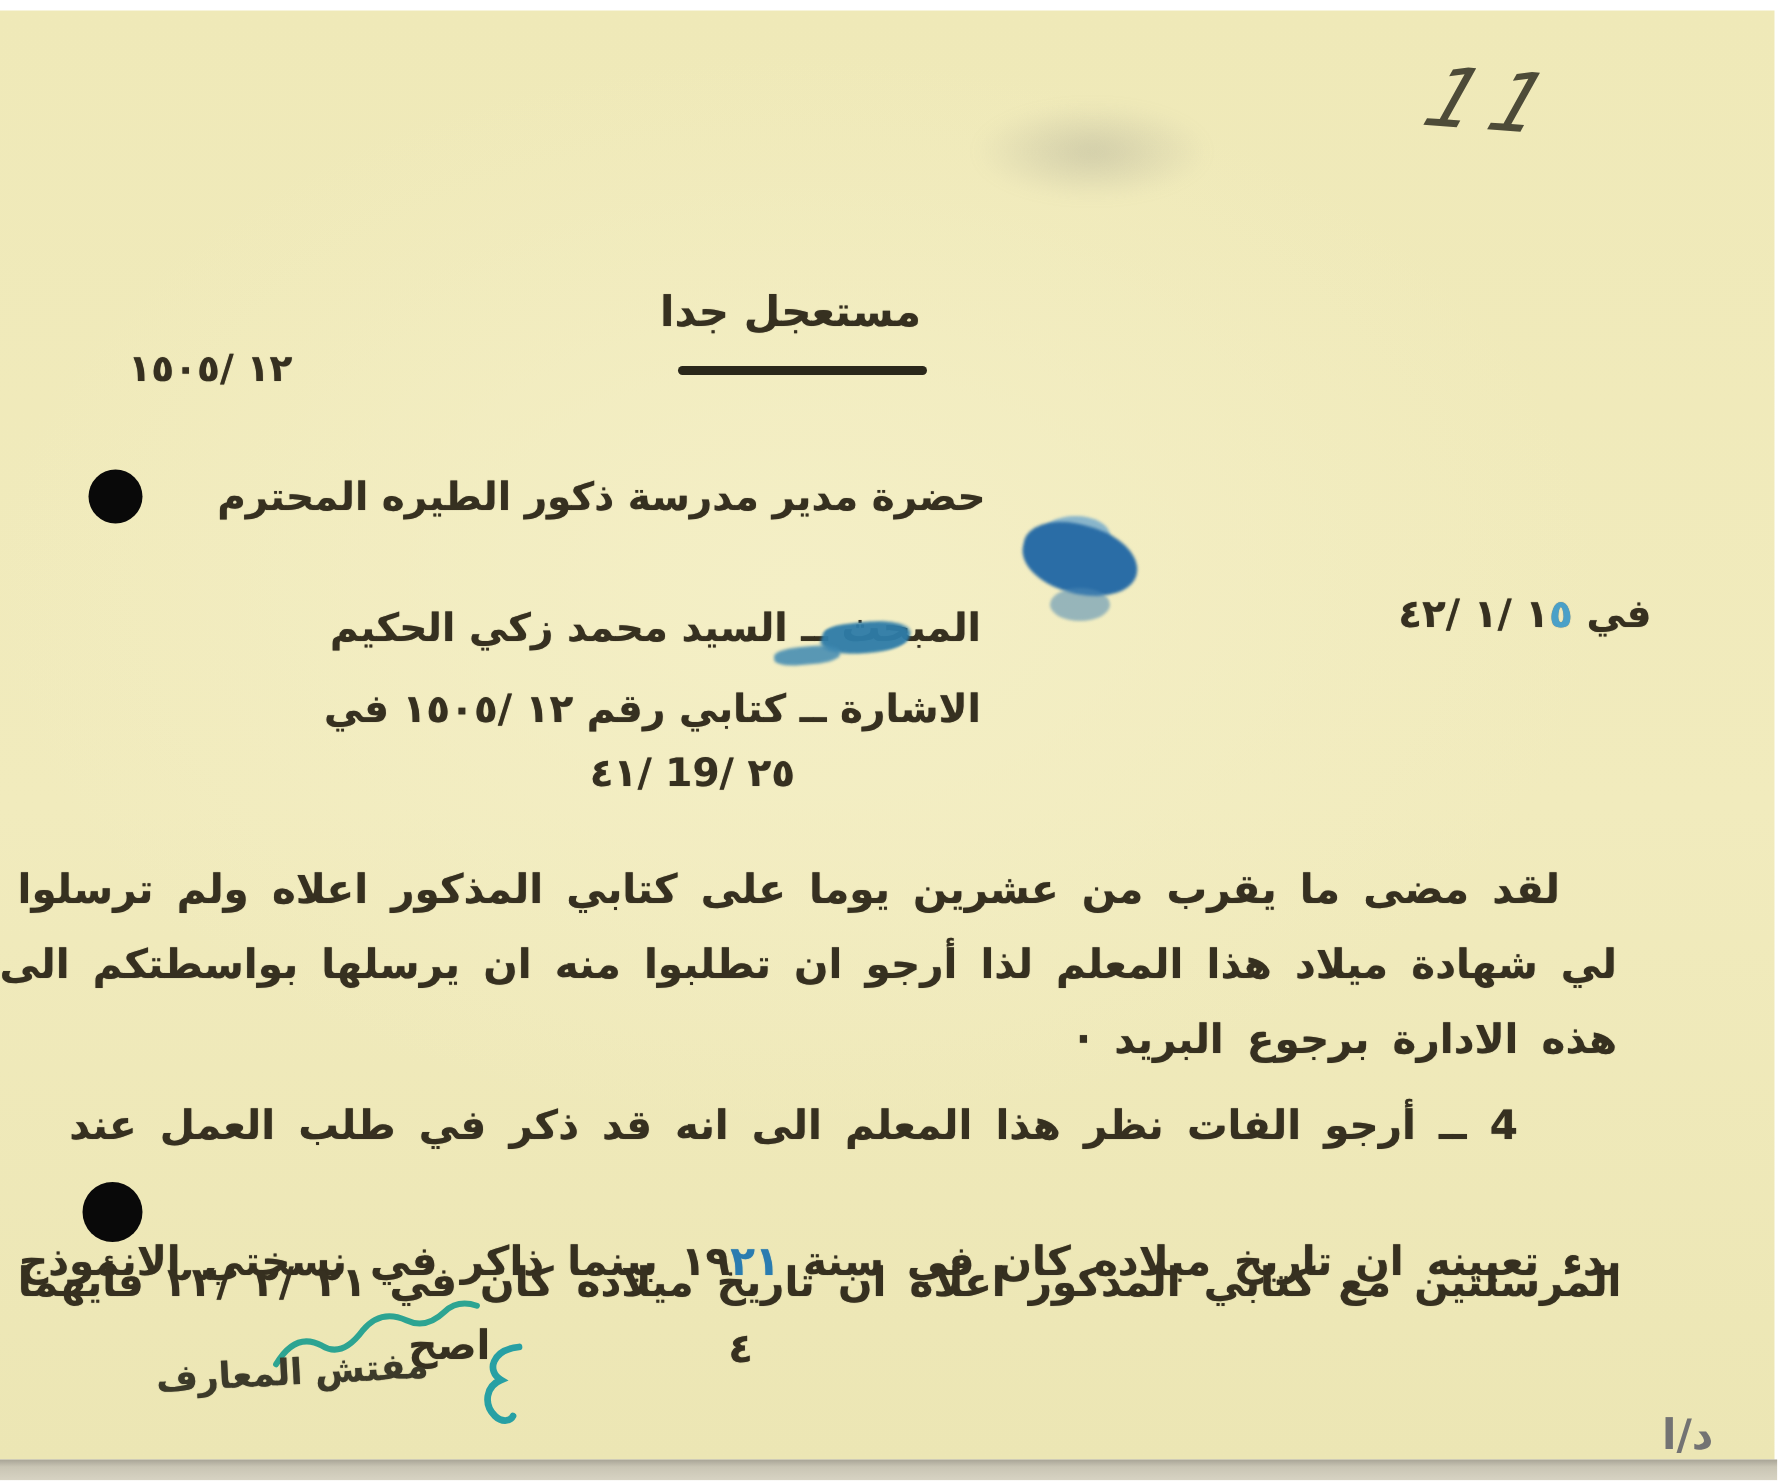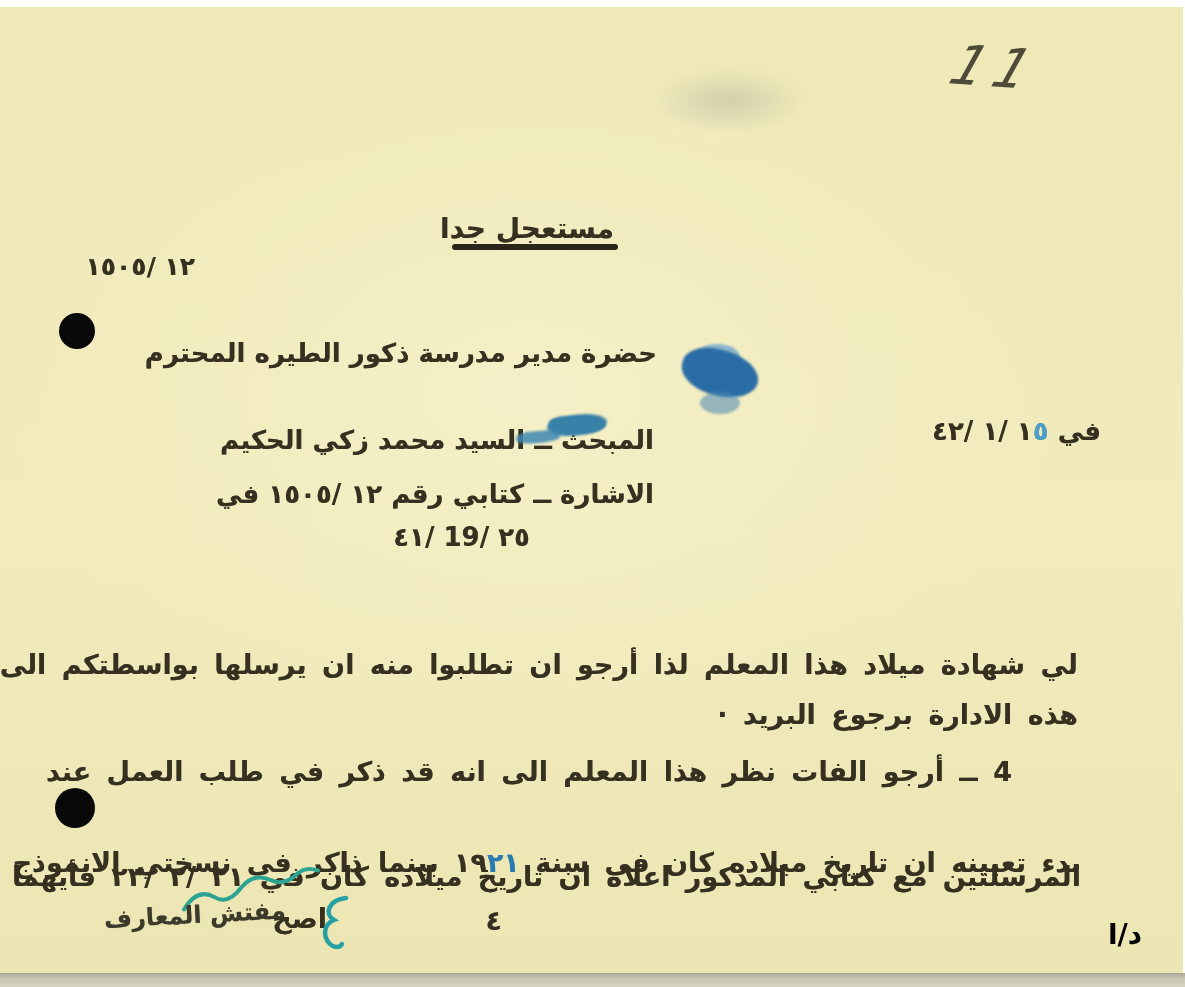--- a/index.html
+++ b/index.html
@@ -17,21 +17,20 @@
   }
   .bottom-strip{
     position:absolute;left:0;bottom:0;width:1185px;height:14px;
     background:linear-gradient(180deg,#a8a496 0%, #c9c5b4 35%, #d7d3c3 100%);
   }
   
   .line{
     position:absolute;direction:rtl;white-space:nowrap;
     color:#363020;font-weight:700;
     text-shadow:0 0 0.6px rgba(54,48,32,.55);
-    margin-top:21px;
   }
   .body-text{font-size:27px;word-spacing:6px;}
   .hdr{font-size:26px;}
   .blue{color:#2a7cb0;text-shadow:0 0 0.6px rgba(42,124,176,.6);}
   .blue-disc{color:#4aa0c8;}
   .heading-underline{
     position:absolute;left:452px;top:244px;width:166px;height:6px;
     background:#2a271a;border-radius:3px;
   }
   .punch-hole{position:absolute;background:#090909;border-radius:50%;}
@@ -41,21 +40,21 @@
     position:absolute;left:952px;top:36px;font-size:54px;color:#4d4b38;
     font-style:italic;letter-spacing:9px;transform:skewX(-16deg) rotate(4deg);
     font-weight:400;direction:ltr;
   }
   .sig{
     position:absolute;left:104px;top:901px;font-size:24px;color:#3c3a2a;
     font-weight:700;direction:rtl;white-space:nowrap;transform:rotate(-3deg);
     text-shadow:0 0 .7px rgba(60,58,42,.6);
   }
   .file-note{
-    position:absolute;left:1108px;top:918px;font-size:28px;color:#000000;
+    position:absolute;left:1108px;top:940px;font-size:28px;color:#737373;
     font-weight:700;direction:ltr;unicode-bidi:bidi-override;white-space:nowrap;
   }
   
   .blot{position:absolute;filter:blur(1px);}
   .blot-main{left:681px;top:350px;width:78px;height:46px;background:#2a6da6;border-radius:46% 60% 52% 58%;transform:rotate(12deg);}
   .blot-light{left:694px;top:344px;width:46px;height:26px;background:#6fa8cd;border-radius:50%;opacity:.8;}
   .blot-tail{left:700px;top:392px;width:40px;height:22px;background:#4c88b4;border-radius:50%;opacity:.55;}
   .streak1{left:548px;top:414px;width:58px;height:22px;background:#2e7ca8;border-radius:20% 60% 30% 60%;transform:skewX(-24deg) rotate(-7deg);opacity:.95;}
   .streak2{left:516px;top:431px;width:44px;height:12px;background:#3f89b2;border-radius:40%;transform:rotate(-5deg);opacity:.85;}
   .smudge{
@@ -86,20 +85,21 @@
 
   <div class="line hdr" style="right:528px;top:317px;">حضرة مدير مدرسة ذكور الطيره المحترم</div>
 
   <div class="line hdr" style="right:84px;top:395px;text-align:center;"><span>في ١</span><span class="blue-disc">٥</span><span> /١ /٤٢</span></div>
 
   <div class="line hdr" style="right:531px;top:404px;">المبحث ــ السيد محمد زكي الحكيم</div>
 
   <div class="line hdr" style="right:531px;top:458px;">الاشارة ــ كتابي رقم ١٢ /١٥٠٥ في</div>
   <div class="line hdr" style="right:655px;top:501px;">٢٥ /19 /٤١</div>
 
+  <div class="line body-text" style="right:145px;top:578px;">لقد مضى ما يقرب من عشرين يوما على كتابي المذكور اعلاه  ولم ترسلوا</div>
   <div class="line body-text" style="right:107px;top:678px;">هذه الادارة برجوع البريد ·</div>
   <div class="line body-text" style="right:107px;top:628px;">لي شهادة ميلاد هذا المعلم لذا أرجو ان تطلبوا منه ان يرسلها بواسطتكم الى</div>
 
   <div class="line body-text" style="right:173px;top:735px;">4 ــ   أرجو الفات نظر هذا المعلم الى انه قد ذكر في طلب العمل عند</div>
   <div class="line body-text" style="right:104px;top:826px;"><span>بدء تعيينه ان تاريخ ميلاده كان في سنة </span><span>١٩</span><span class="blue">٢١</span><span> بينما ذاكر في نسختي الانموذج</span></div>
   <div class="line body-text" style="right:104px;top:840px;">المرسلتين مع كتابي المذكور اعلاه ان تاريخ ميلاده كان في ٢١ /٢ /٢٣ فأيهما</div>
   <div class="line body-text" style="right:858px;top:882px;">اصح</div>
   <div class="line body-text" style="right:683px;top:884px;">٤</div>
 
   <div class="blot blot-light"></div>

